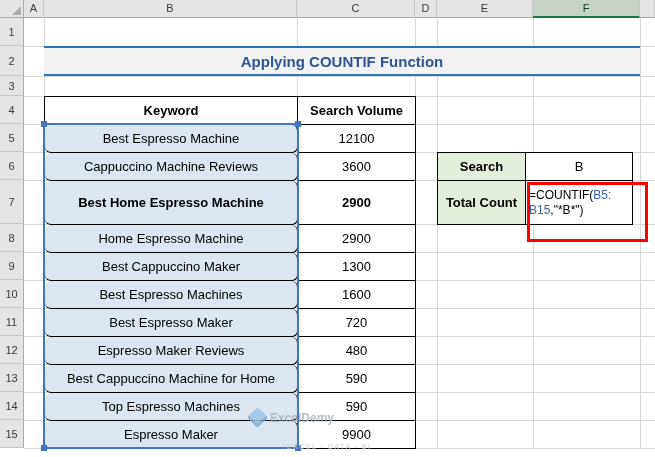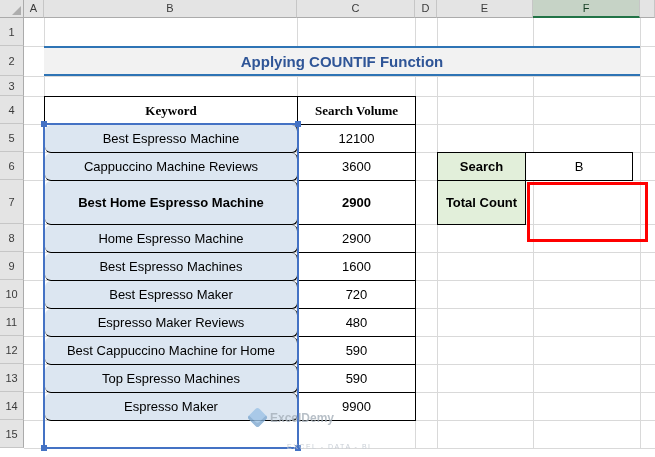--- a/index.html
+++ b/index.html
@@ -32,21 +32,21 @@
       border-top:2px solid #2E74B5;border-bottom:2px solid #2E74B5;box-sizing:border-box;
       color:#2F5597;font-weight:bold;font-size:15px;display:flex;align-items:center;justify-content:center;z-index:2;}
 
   
   .main-table{position:absolute;left:44px;top:96px;z-index:2;border-top:1px solid #000;border-left:1px solid #000;}
   .trow{display:flex;}
   .cell{height:28px;font-size:13px;color:#000;background:#fff;
         display:flex;align-items:center;justify-content:center;
         border-right:1px solid #000;border-bottom:1px solid #000;box-sizing:border-box;}
   .kw{width:253px}.vol{width:118px}
-  .th{font-weight:bold;font-family:Liberation Serif, serif;}
+  .th{font-weight:bold;}
   .trow .kw.data{background:#DCE6F1;border-radius:6px;}
   .tall .cell{height:44px;font-weight:bold;}
 
   
   .sel-box{position:absolute;left:43px;top:123px;width:256px;height:326px;border:2px solid #4472C4;
            box-sizing:border-box;z-index:3;pointer-events:none;}
   .hdl{position:absolute;width:6px;height:6px;background:#4472C4;}
   .hdl.tl{left:-4px;top:-4px}.hdl.tr{right:-4px;top:-4px}.hdl.bl{left:-4px;bottom:-4px}.hdl.br{right:-4px;bottom:-4px}
 
   
@@ -150,20 +150,24 @@
     </div>
     <div class="trow tall">
       <div class="cell kw data">Best Home Espresso Machine</div>
       <div class="cell vol">2900</div>
     </div>
     <div class="trow">
       <div class="cell kw data">Home Espresso Machine</div>
       <div class="cell vol">2900</div>
     </div>
     <div class="trow">
+      <div class="cell kw data">Best Cappuccino Maker</div>
+      <div class="cell vol">1300</div>
+    </div>
+    <div class="trow">
       <div class="cell kw data">Best Espresso Machines</div>
       <div class="cell vol">1600</div>
     </div>
     <div class="trow">
       <div class="cell kw data">Best Espresso Maker</div>
       <div class="cell vol">720</div>
     </div>
     <div class="trow">
       <div class="cell kw data">Espresso Maker Reviews</div>
       <div class="cell vol">480</div>
@@ -189,20 +193,24 @@
     <span class="hdl br"></span>
   </div>
 
   <div class="search-table">
     <div class="trow">
       <div class="cell sc-label">Search</div>
       <div class="cell sc-val">B</div>
     </div>
     <div class="trow srow2">
       <div class="cell sc-label">Total Count</div>
+      <div class="formula-cell">
+        <div class="f-line"><span class="f-black">=COUNTIF(</span><span class="f-blue">B5:</span></div>
+        <div class="f-line"><span class="f-blue">B15</span><span class="f-black">,"*B*")</span></div>
+      </div>
     </div>
   </div>
 
   <div class="red-box"></div>
 
   <div class="watermark">
     <span class="wm-logo"></span>
     <span class="wm-text">ExcelDemy</span>
   </div>
   <div class="wm-tag">EXCEL - DATA - BI</div>

